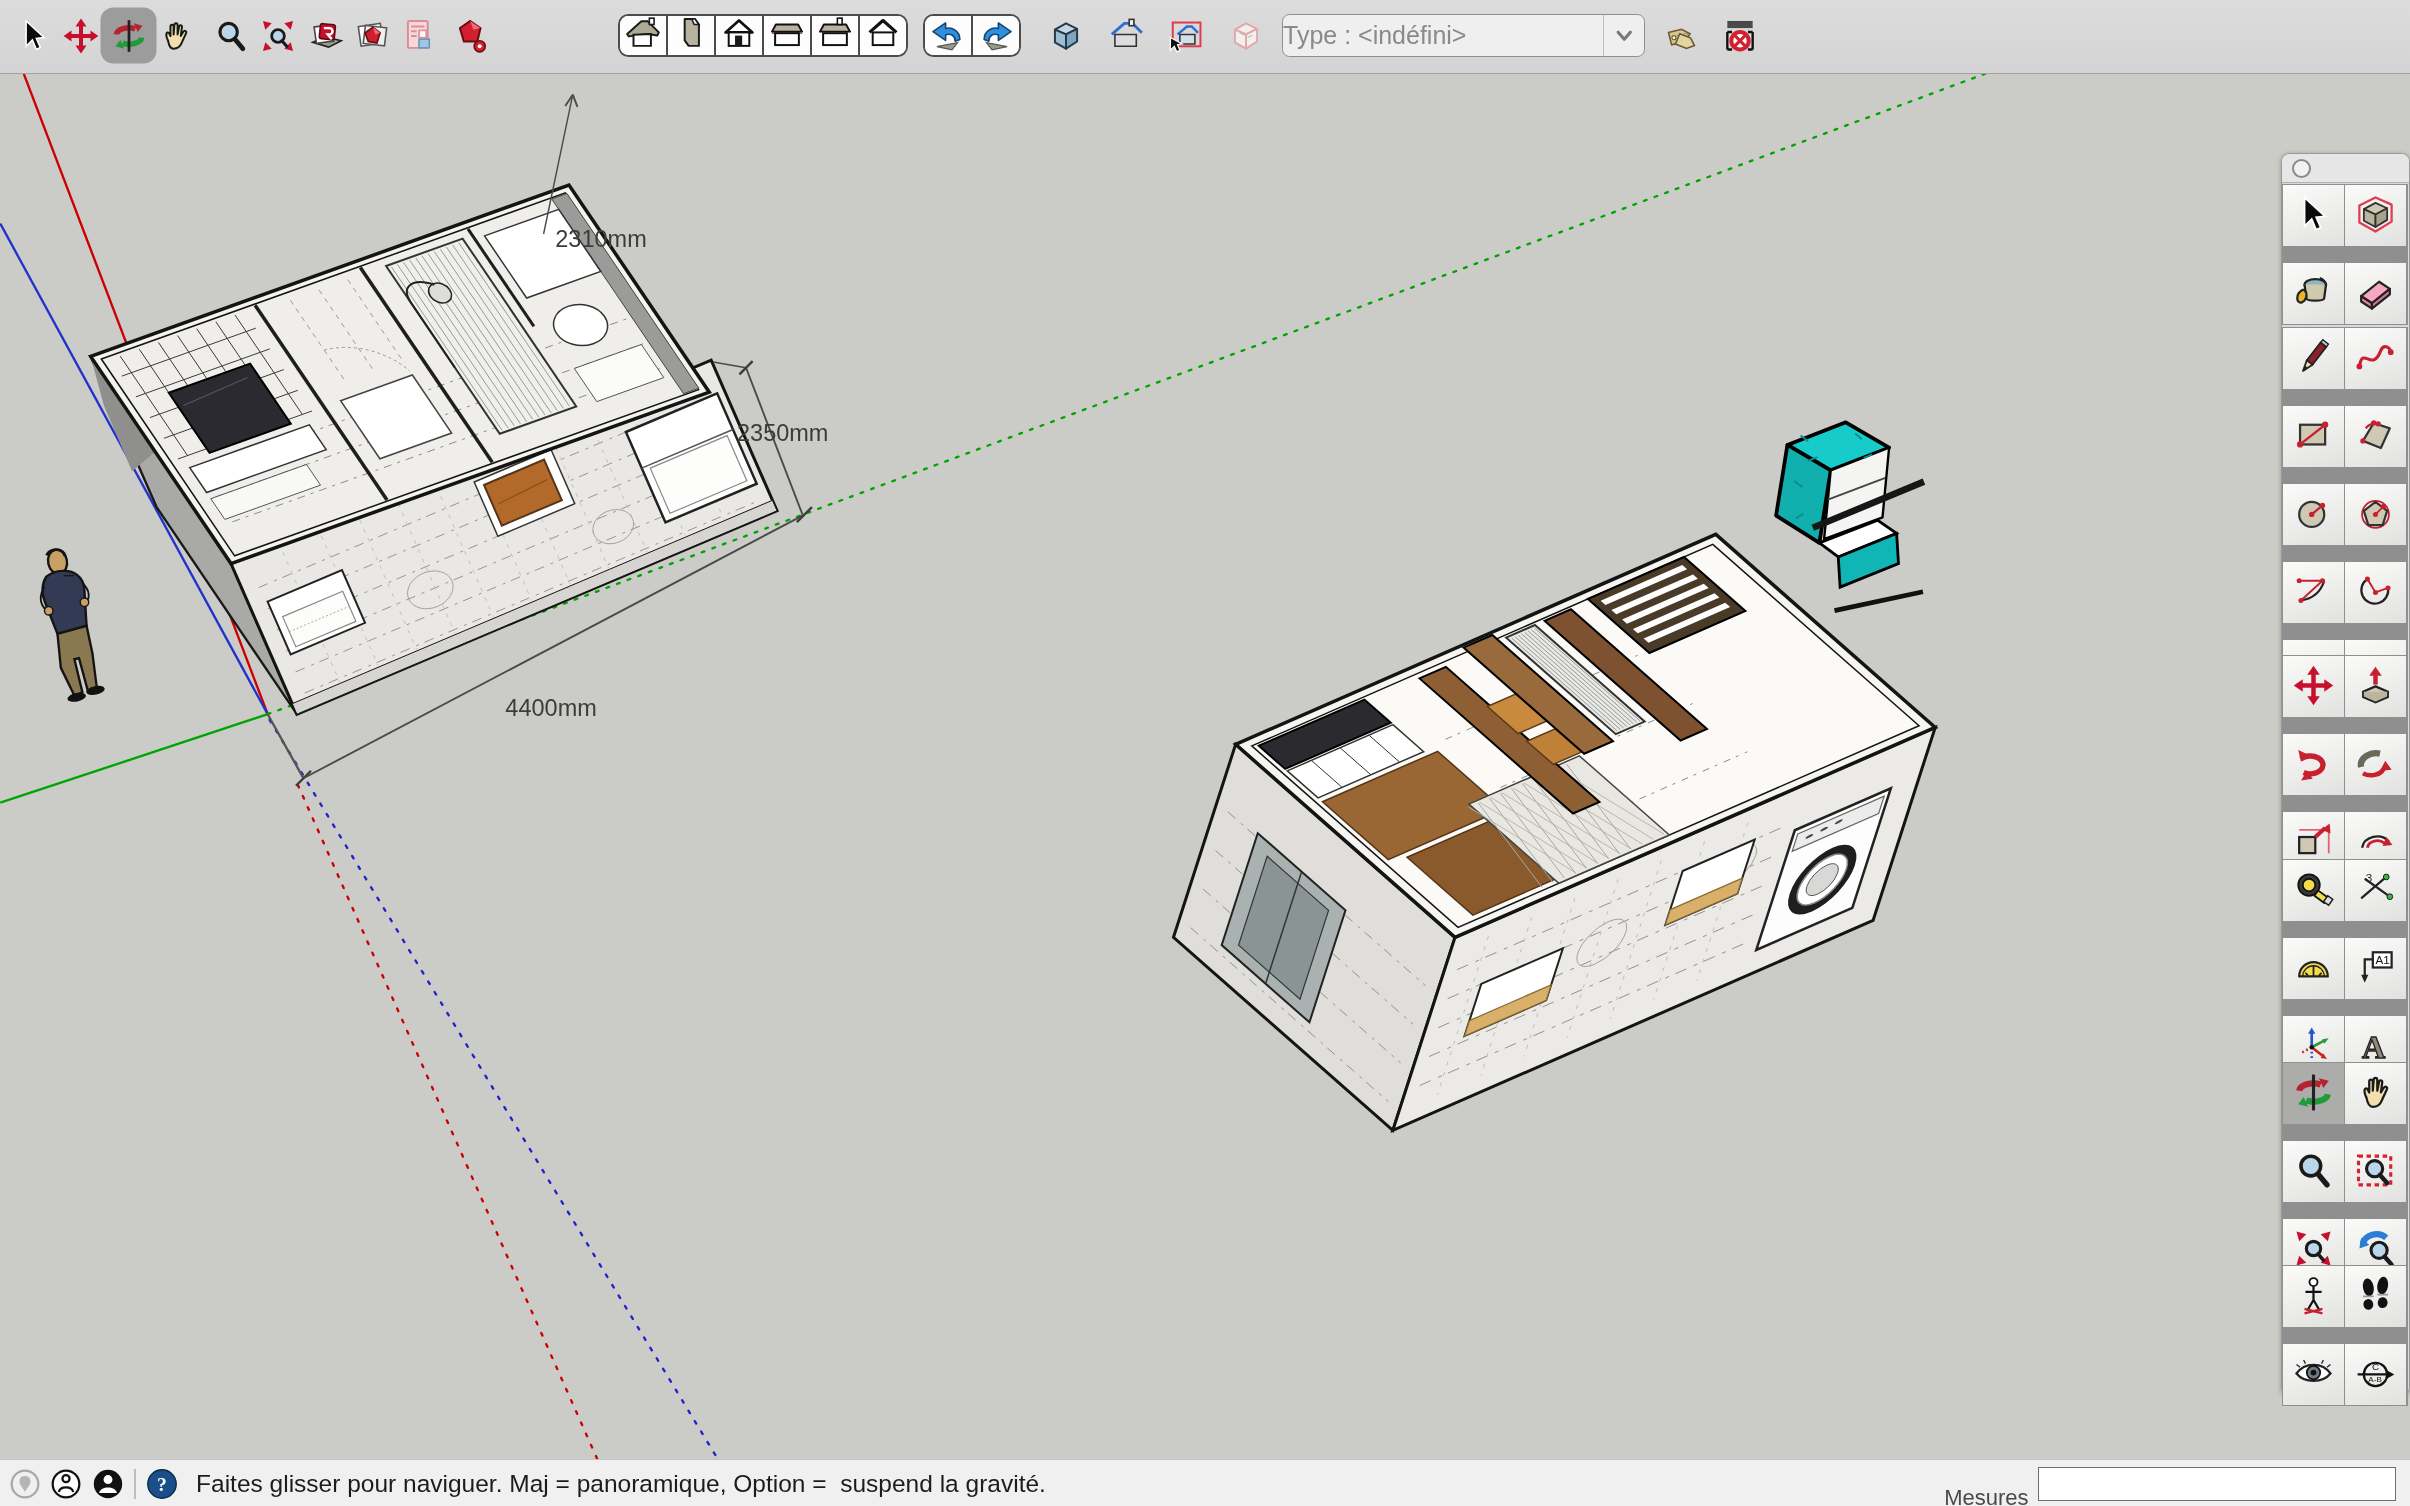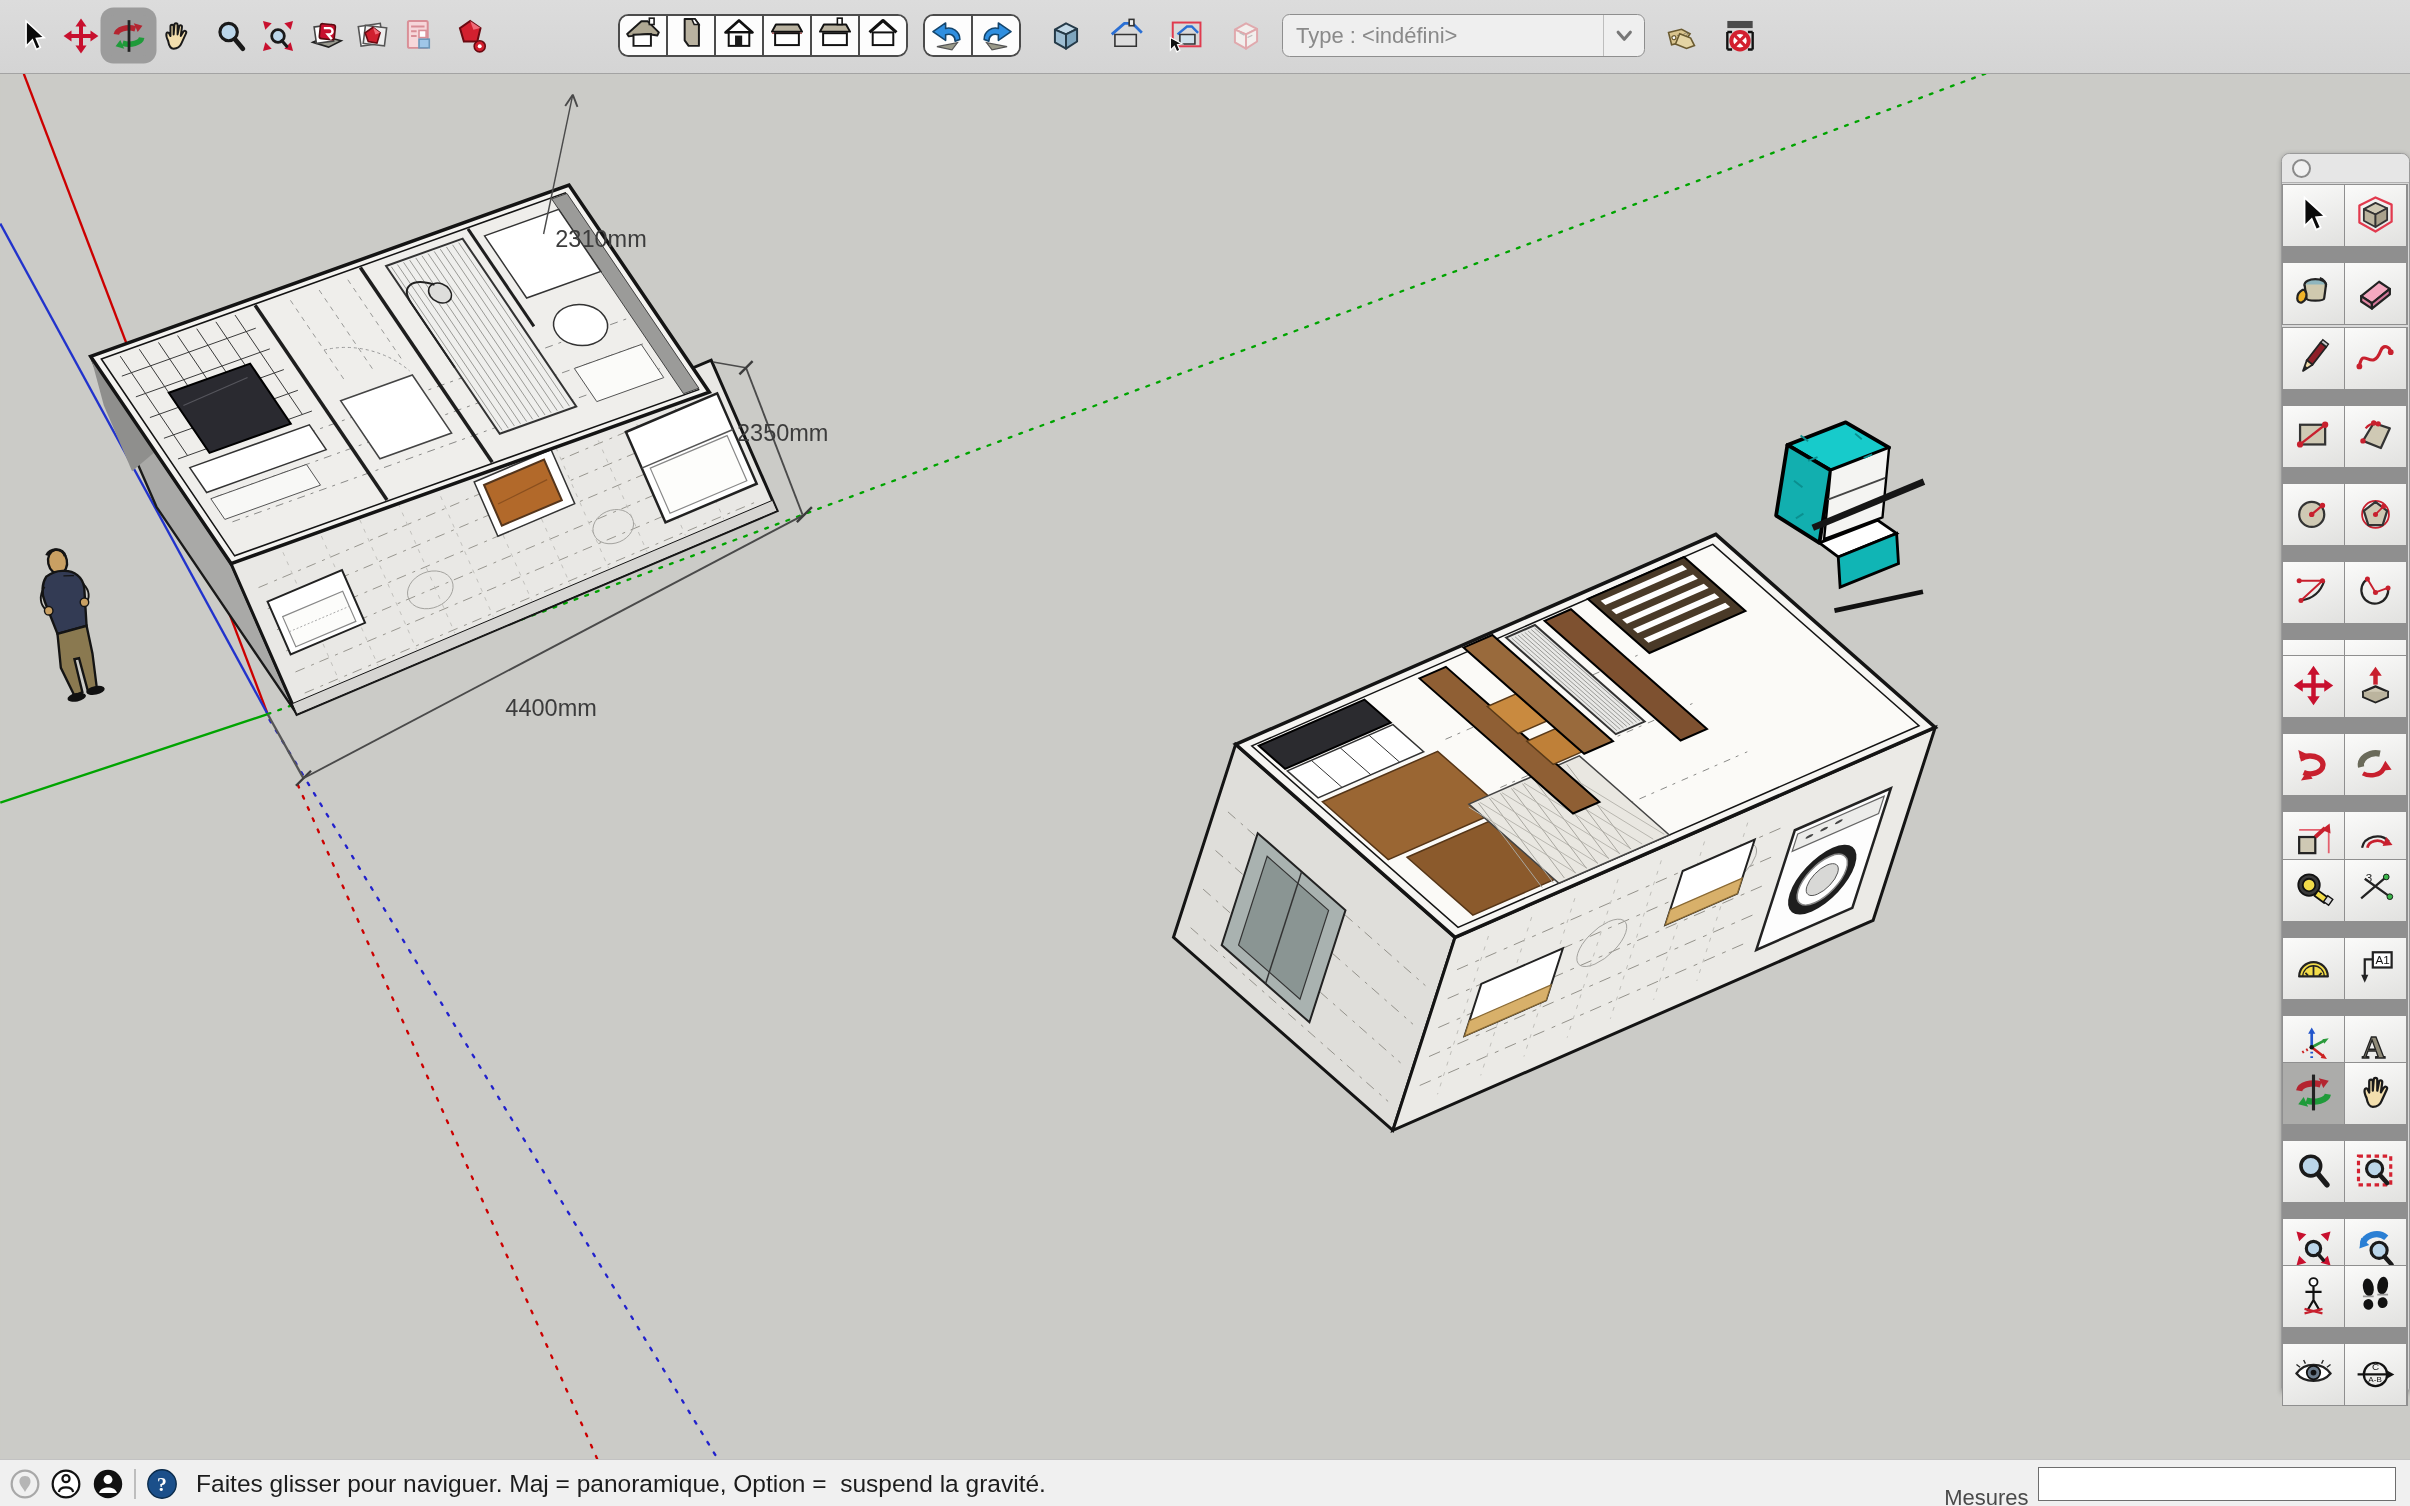--- a/index.html
+++ b/index.html
@@ -27,21 +27,21 @@
   .seg .segcell{
     width:46px;display:flex;align-items:center;justify-content:center;
     border-left:2.8px solid #4c4c4c;background:#fdfdfd;
   }
   .seg .segcell:first-child{border-left:none;}
   .dropdown{
     position:absolute;left:1282px;top:14px;width:363px;height:43px;box-sizing:border-box;
     background:#efefef;border:1.9px solid #8e8e8e;border-radius:7.5px;
     display:flex;align-items:center;overflow:hidden;
   }
-  .dropdown .ddtxt{flex:1;padding-left:13px;font-size:22px;color:#8a8a8a;white-space:nowrap;}
+  .dropdown .ddtxt{flex:1;font-size:25px;color:#8a8a8a;white-space:nowrap;}
   .dropdown .ddchev{width:40px;align-self:stretch;border-left:1.9px solid #bdbdbd;
     display:flex;align-items:center;justify-content:center;}
   
   .scene{position:absolute;left:0;top:73px;z-index:1;}
   .scene .mtx *{vector-effect:non-scaling-stroke;}
   .dimlabel{font-size:25px;fill:#3c3c3c;}
   
   .palette{
     position:absolute;left:2281px;top:153px;width:129px;height:1239px;z-index:40;
     background:#d9d9d9;border:1.9px solid #9a9a9a;border-radius:8.5px 8.5px 3.8px 3.8px;

